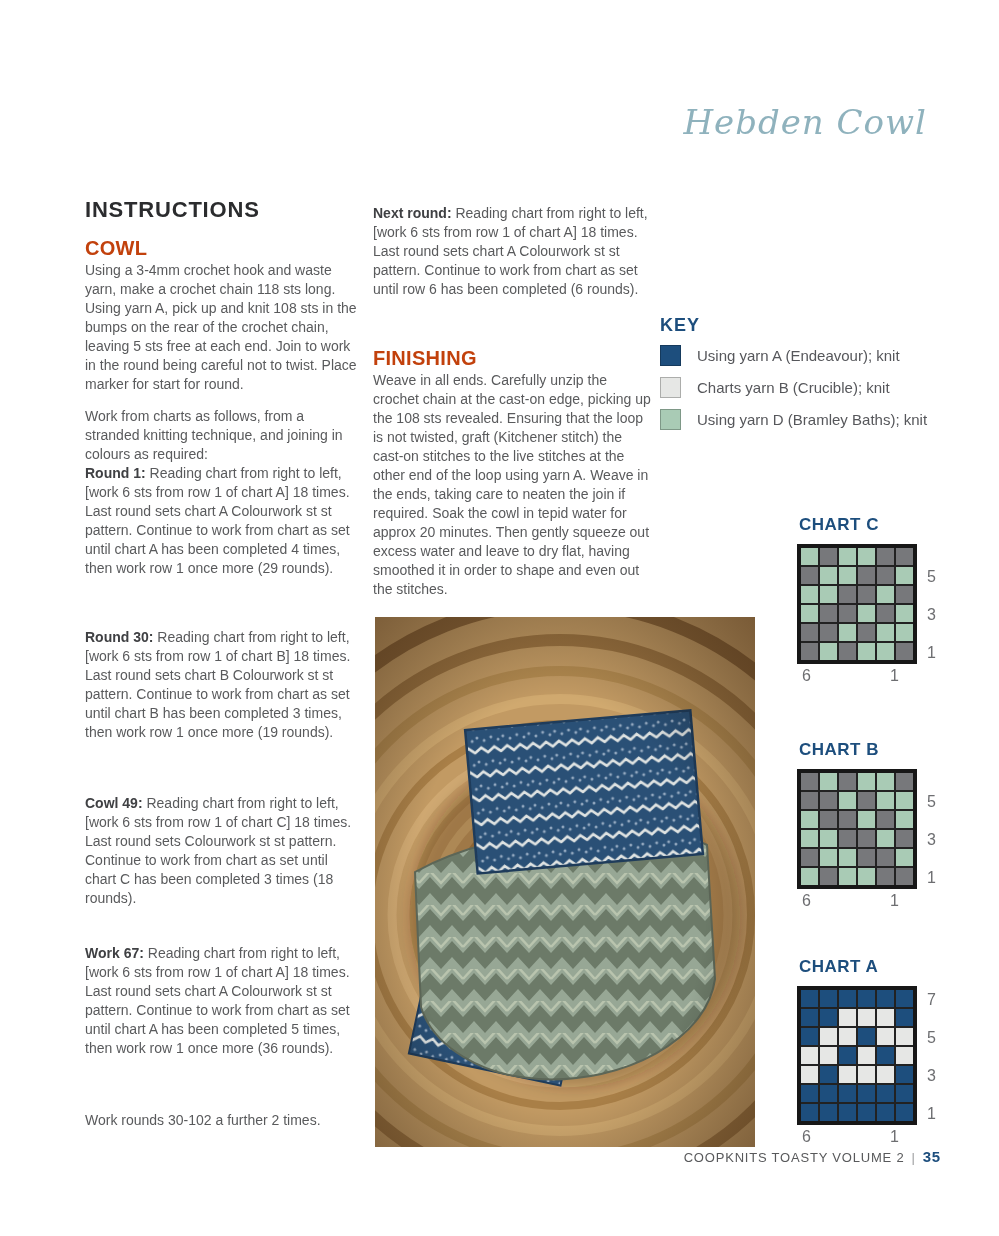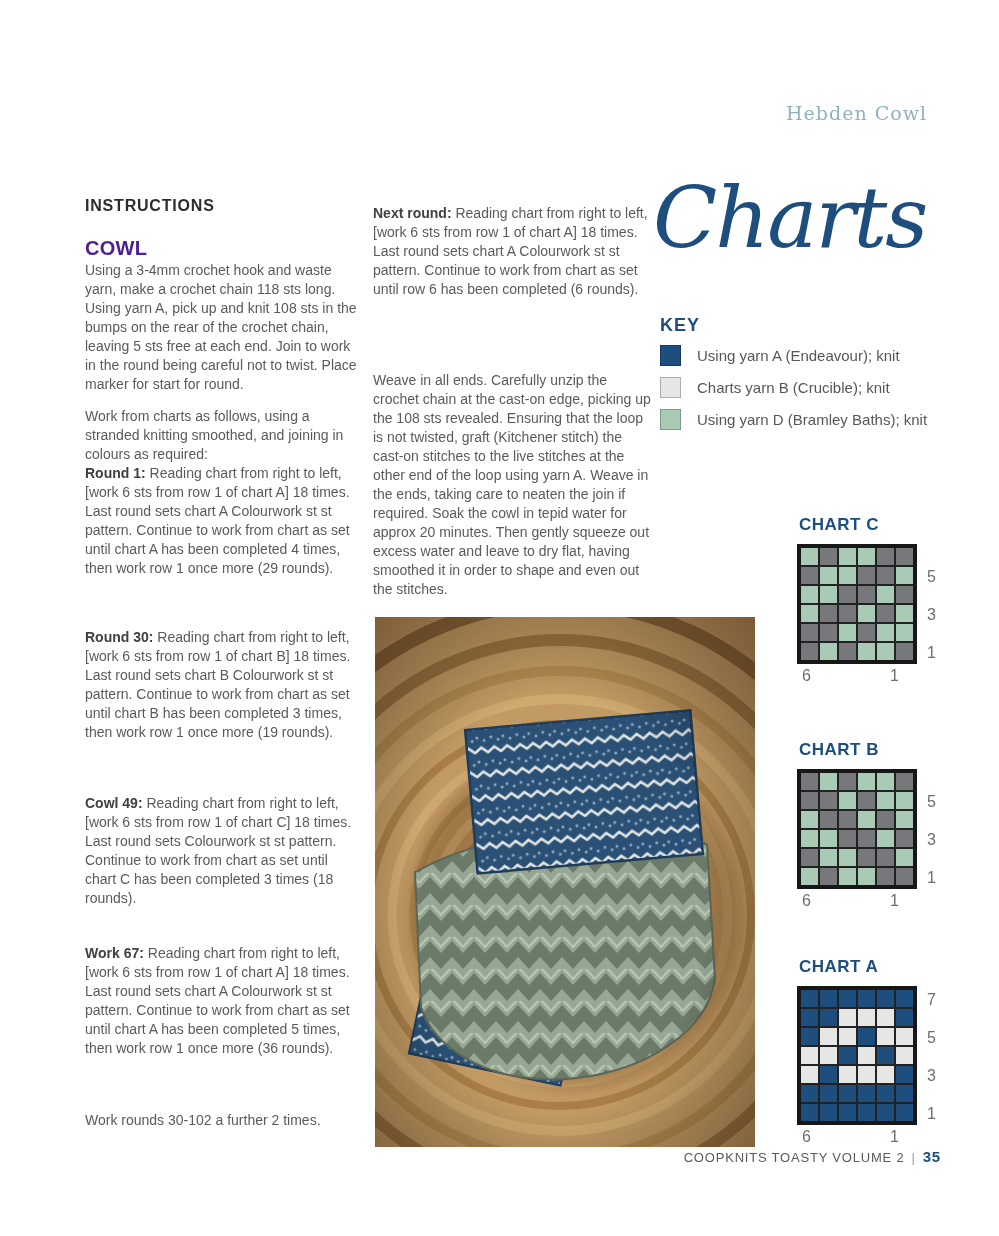--- a/index.html
+++ b/index.html
@@ -1,25 +1,25 @@
 <!DOCTYPE html>
 <html><head>
 <meta charset="utf-8">
 <style>
   html,body{margin:0;padding:0;background:#fff;}
   #page{position:relative;width:999px;height:1236px;background:#ffffff;overflow:hidden;
         font-family:"Liberation Sans",sans-serif;}
   .abs{position:absolute;}
   
-  .script-title{font-family:"DejaVu Serif",serif;color:#8fb2bd;
-                font-size:19px;letter-spacing:1px;}
+  .script-title{font-family:"DejaVu Serif",serif;font-style:italic;color:#8fb2bd;
+                font-size:34px;letter-spacing:1px;}
   .charts-script{font-family:"DejaVu Serif",serif;font-style:italic;color:#1d4e7d;
                  font-size:84px;line-height:1;letter-spacing:-2px;}
-  .h-black{font-size:16px;font-weight:bold;color:#2b2c2e;letter-spacing:0.8px;}
-  .h-blue{font-size:20px;font-weight:bold;color:#4c1d95;letter-spacing:0.3px;}
+  .h-black{font-size:22px;font-weight:bold;color:#2b2c2e;letter-spacing:0.8px;}
+  .h-blue{font-size:20px;font-weight:bold;color:#c2410c;letter-spacing:0.3px;}
   .key-h{font-size:18px;font-weight:bold;color:#1d4e7d;letter-spacing:1px;}
   
   .body-text{font-size:14px;line-height:19px;color:#595a5c;}
   .rlbl{font-weight:bold;color:#3f4043;}
   .colL{left:85px;width:273px;}
   .colM{left:373px;width:283px;}
   
   .key-item{display:flex;align-items:center;height:21px;margin-bottom:11px;}
   .swatch{width:21px;height:21px;margin-right:16px;box-sizing:border-box;border:1px solid rgba(0,0,0,0.25);}
   .key-label{font-size:15px;color:#56575b;}
@@ -44,21 +44,21 @@
 
 <div id="page">
 
   <div class="abs script-title" style="top:102px;right:72px;">Hebden Cowl</div>
 
   <div class="abs colL h-black" style="top:197px;">INSTRUCTIONS</div>
   <div class="abs colL h-blue" style="top:237px;">COWL</div>
   <div class="abs colL body-text" style="top:261px;">Using a 3-4mm crochet hook and waste yarn, make a crochet chain 118 sts long. Using yarn A, pick up and knit 108 sts in the bumps on the rear of the crochet chain, leaving 5 sts free at each end. Join to work in the round being careful not to twist. Place marker for start for round.</div>
 
   <div class="abs colL body-text" style="top:407px;">
-    <div>Work from charts as follows, using a stranded knitting smoothed, and joining in colours as required:</div>
+    <div>Work from charts as follows, from a stranded knitting technique, and joining in colours as required:</div>
     <div><b class="rlbl">Round 1:</b> <span>Reading chart from right to left, [work 6 sts from row 1 of chart A] 18 times.</span></div>
     <div>Last round sets chart A Colourwork st st pattern. Continue to work from chart as set until chart A has been completed 4 times, then work row 1 once more (29 rounds).</div>
   </div>
 
   <div class="abs colL body-text" style="top:628px;">
     <div><b class="rlbl">Round 30:</b> <span>Reading chart from right to left, [work 6 sts from row 1 of chart B] 18 times.</span></div>
     <div>Last round sets chart B Colourwork st st pattern. Continue to work from chart as set until chart B has been completed 3 times, then work row 1 once more (19 rounds).</div>
   </div>
 
   <div class="abs colL body-text" style="top:794px;">
@@ -70,20 +70,21 @@
     <div><b class="rlbl">Work 67:</b> <span>Reading chart from right to left, [work 6 sts from row 1 of chart A] 18 times.</span></div>
     <div>Last round sets chart A Colourwork st st pattern. Continue to work from chart as set until chart A has been completed 5 times, then work row 1 once more (36 rounds).</div>
   </div>
 
   <div class="abs colL body-text" style="top:1111px;">Work rounds 30-102 a further 2 times.</div>
 
   <div class="abs colM body-text" style="top:204px;">
     <div><b class="rlbl">Next round:</b> <span>Reading chart from right to left, [work 6 sts from row 1 of chart A] 18 times.</span></div>
     <div>Last round sets chart A Colourwork st st pattern. Continue to work from chart as set until row 6 has been completed (6 rounds).</div>
   </div>
+  <div class="abs colM h-blue" style="top:347px;">FINISHING</div>
   <div class="abs colM body-text" style="top:371px;">Weave in all ends. Carefully unzip the crochet chain at the cast-on edge, picking up the 108 sts revealed. Ensuring that the loop is not twisted, graft (Kitchener stitch) the cast-on stitches to the live stitches at the other end of the loop using yarn A. Weave in the ends, taking care to neaten the join if required. Soak the cowl in tepid water for approx 20 minutes. Then gently squeeze out excess water and leave to dry flat, having smoothed it in order to shape and even out the stitches.</div>
 
   <div class="abs photo">
     <svg width="380" height="530" viewBox="0 0 380 530">
       <defs>
         <radialGradient id="vig" cx="48%" cy="54%" r="78%">
           <stop offset="50%" stop-color="rgba(0,0,0,0)"></stop>
           <stop offset="100%" stop-color="rgba(56,32,12,0.55)"></stop>
         </radialGradient>
         <filter id="soft" x="-30%" y="-30%" width="160%" height="160%">
@@ -127,21 +128,20 @@
         <rect x="38" y="395" width="155" height="58" fill="url(#bluewave)" stroke="#1f3c5b" stroke-width="2"></rect>
       </g>
       <path d="M40,255 C130,205 280,200 332,228 L340,362 C332,422 250,467 163,462 C108,459 58,430 46,390 Z" fill="url(#chev)" stroke="#5c6657" stroke-width="2"></path>
       <g transform="rotate(-5 208 175)">
         <rect x="96" y="103" width="226" height="144" fill="url(#bluewave)" stroke="#1f3c5b" stroke-width="2.5"></rect>
       </g>
       <rect width="380" height="530" fill="url(#vig)"></rect>
     </svg>
   </div>
 
-  <div class="abs charts-script" style="top:176px;left:653px;">Charts</div>
   <div class="abs key-h" style="top:315px;left:660px;">KEY</div>
 
   <div class="abs" style="top:345px;left:660px;" id="key-list">
       <div class="key-item">
         <div class="swatch" style="background: rgb(29, 78, 125);"></div>
         <div class="key-label">Using yarn A (Endeavour); knit</div>
       </div>
       <div class="key-item">
         <div class="swatch" style="background: rgb(230, 231, 229);"></div>
         <div class="key-label">Charts yarn B (Crucible); knit</div>

